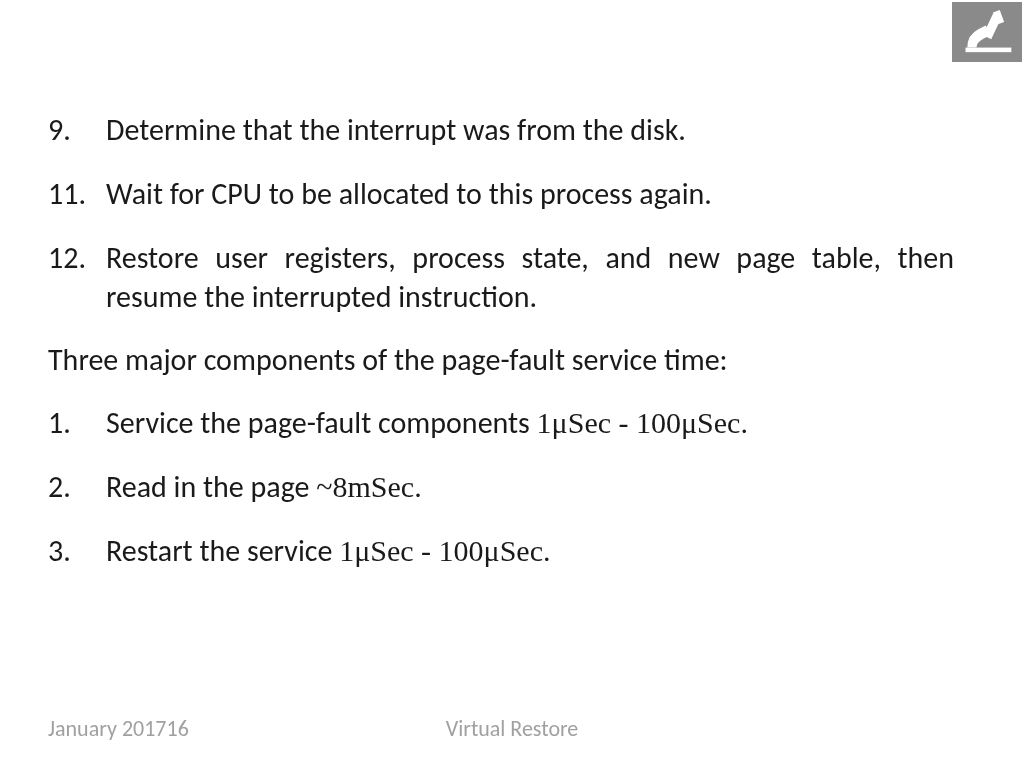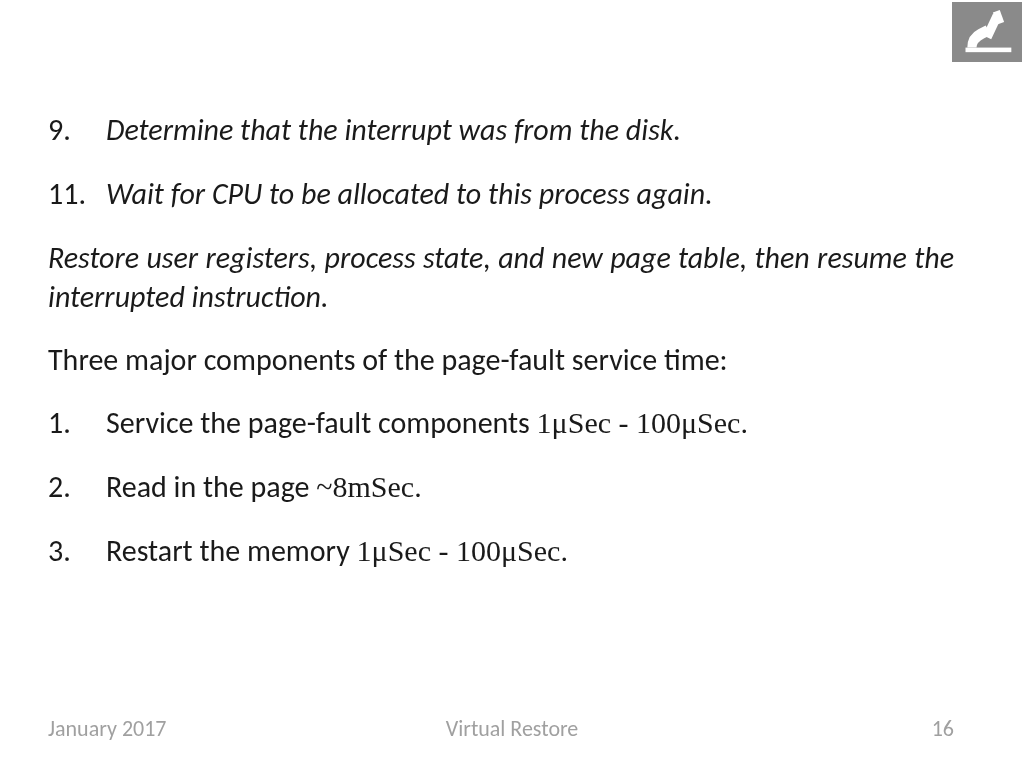--- a/index.html
+++ b/index.html
@@ -44,21 +44,20 @@
       min-width: 58px;
       text-align: left;
       padding-left: 0;
     }
     .list-num.wide {
       min-width: 58px;
     }
     .list-text {
       flex: 1;
       text-align: justify;
-      font-style: italic;
     }
     .list-text.no-justify {
       text-align: left;
     }
     .section-title {
       font-size: 30px;
       margin-bottom: 25px;
       margin-top: 21px;
     }
     .sub-list-item {
@@ -76,21 +75,21 @@
     }
     .math {
       font-family: Liberation Serif, serif;
     }
     .footer {
       position: absolute;
       bottom: 26px;
       left: 0;
       width: 100%;
       display: flex;
-      justify-content: space-between;
+      justify-content: flex-start;
       padding: 0 70px 0 48px;
       font-size: 22px;
       color: #a0a0a0;
     }
     .footer-center {
       position: absolute;
       left: 50%;
       transform: translateX(-50%);
     }
   </style>
@@ -113,20 +112,21 @@
     <div class="list-text no-justify">Determine that the interrupt was from the disk.</div>
   </div>
 
 
   <div class="list-item">
     <div class="list-num wide">11.</div>
     <div class="list-text no-justify">Wait for CPU to be allocated to this process again.</div>
   </div>
 
   <div class="list-item">
+    <div class="list-num wide">12.</div>
     <div class="list-text">Restore user registers, process state, and new page table, then resume the interrupted instruction.</div>
   </div>
 
   <div class="section-title">Three major components of the page-fault service time:</div>
 
   <div class="sub-list-item">
     <div class="sub-list-num">1.</div>
     <div class="sub-list-text">
       <span>Service the page-fault components </span><span class="math">1μSec - 100μSec.</span>
     </div>
@@ -135,21 +135,21 @@
   <div class="sub-list-item">
     <div class="sub-list-num">2.</div>
     <div class="sub-list-text">
       <span>Read in the page </span><span class="math">~8mSec.</span>
     </div>
   </div>
 
   <div class="sub-list-item">
     <div class="sub-list-num">3.</div>
     <div class="sub-list-text">
-      <span>Restart the memory </span><span class="math">1μSec - 100μSec.</span>
+      <span>Restart the service </span><span class="math">1μSec - 100μSec.</span>
     </div>
   </div>
 
 </div>
 
 <div class="footer">
   <div>January 2017</div>
   <div class="footer-center">Virtual Restore</div>
   <div>16</div>
 </div>

